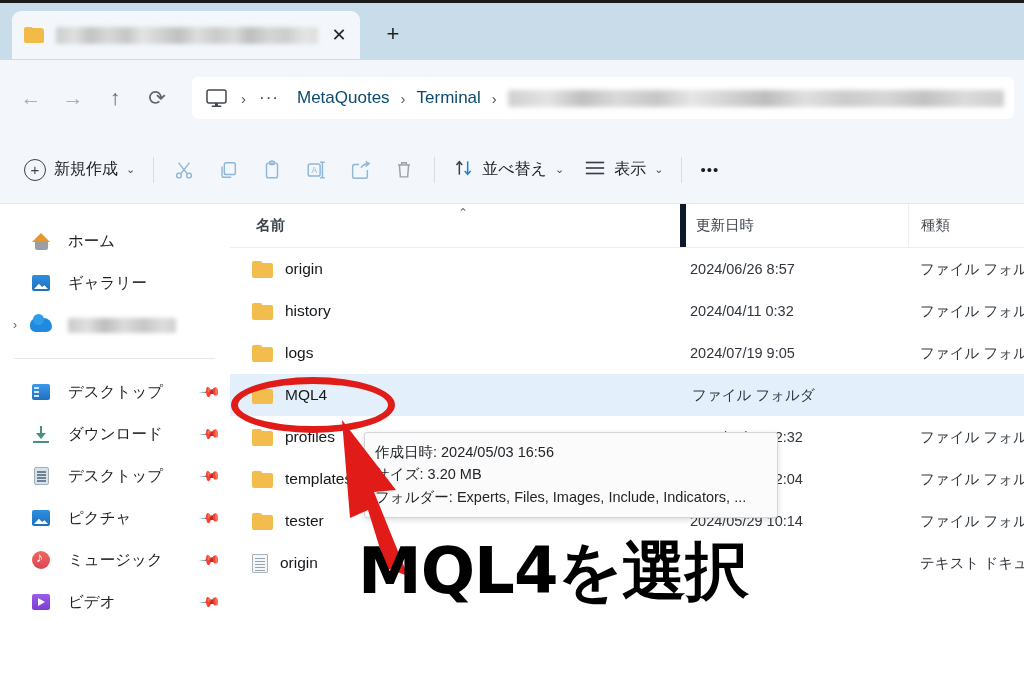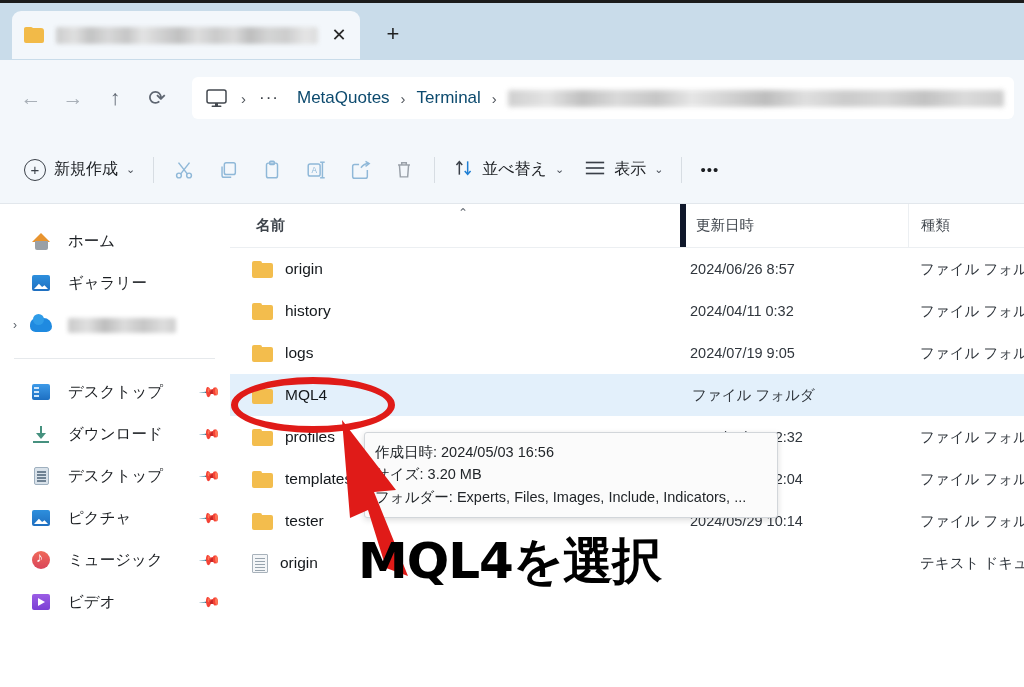--- a/index.html
+++ b/index.html
@@ -217,21 +217,21 @@
   }
 
   
   .annot-ellipse {
     position: absolute; left: 231px; top: 377px; width: 164px; height: 56px;
     border: 7px solid #e01b18; border-radius: 50%; z-index: 60; pointer-events: none;
   }
   .annot-arrow { position: absolute; left: 330px; top: 418px; z-index: 61; }
   .annot-text {
     position: absolute; left: 358px; top: 528px; z-index: 62;
-    font-size: 50px; font-weight: 700; color: #000000; letter-spacing: -1px;
+    font-size: 64px; font-weight: 700; color: #000000; letter-spacing: -1px;
     font-family: "DejaVu Sans", "Liberation Sans", sans-serif; white-space: nowrap;
   }
 </style>
 </head>
 <body>
 
 <div id="app">
 
   <div class="titlebar">
     <div class="tab">

